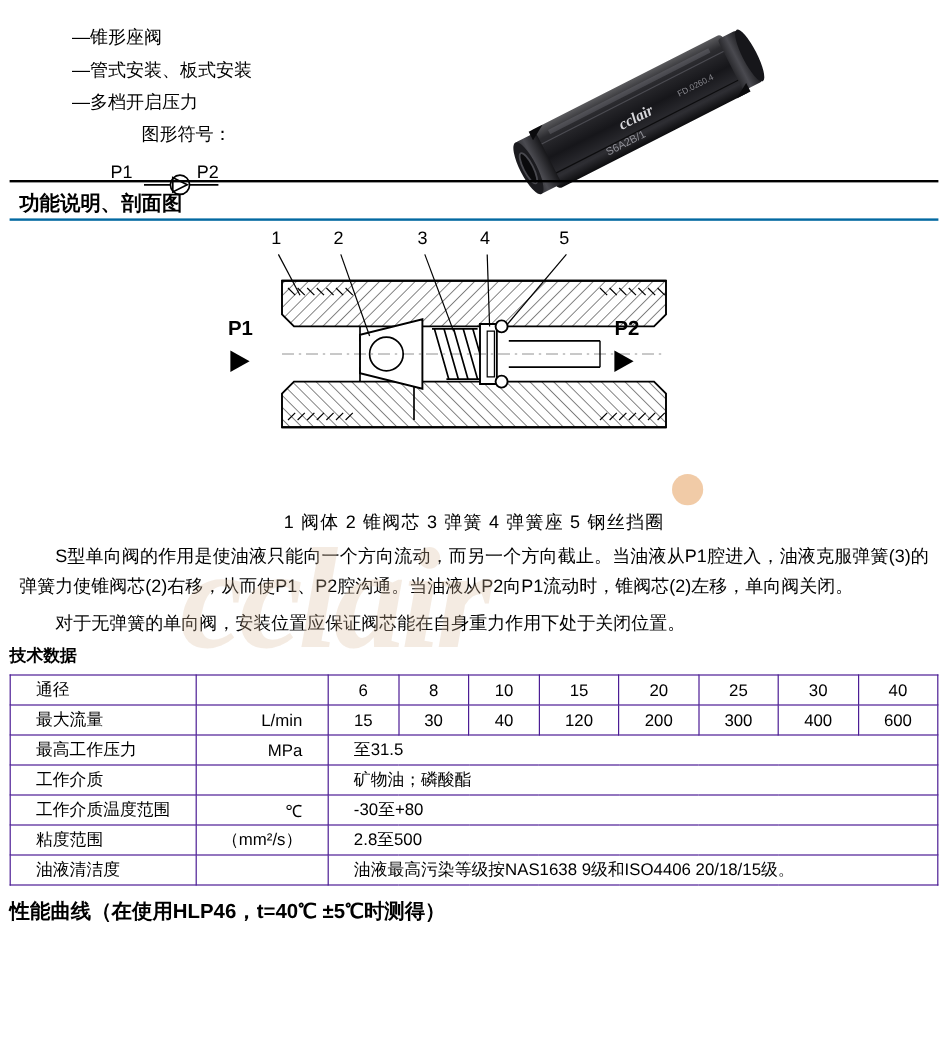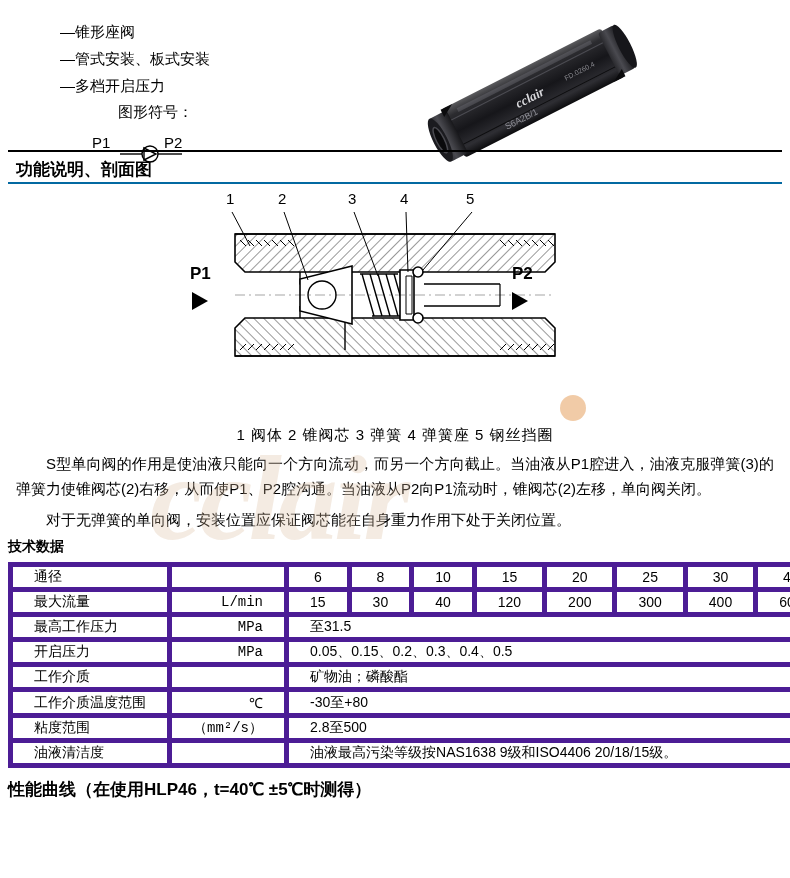--- a/index.html
+++ b/index.html
@@ -84,27 +84,27 @@
   .para.indent { text-indent: 2em; }
 
   
   .tbl-wrap { margin: 6px 8px 0 8px; }
   table.tech {
     border-collapse: collapse;
     width: 774px;
     font-size: 14px;
   }
   table.tech td {
-    border: 5px solid #4c1d95;
+    border: 1px solid #4c1d95;
     height: 25px;
     padding: 1px 21px;
     white-space: nowrap;
   }
   td.lbl { width: 120px; }
-  td.unit { width: 78px; text-align: right; padding-right: 8px; font-family: Liberation Mono, monospace;}
+  td.unit { width: 78px; text-align: right; padding-right: 8px;}
   td.val { text-align: center; }
   td.wide { text-align: left; padding-left: 6px; }
 
   .curve-head {
     margin: 10px 8px 0 8px;
     font-size: 17px; font-weight: bold;
   }
 
   
   .wm {
@@ -311,25 +311,20 @@
         <td class="val">300</td>
         <td class="val">400</td>
         <td class="val">600</td>
       </tr>
       <tr>
         <td class="lbl">最高工作压力</td>
         <td class="unit">MPa</td>
         <td class="wide" colspan="8">至31.5</td>
       </tr>
       <tr>
-        <td class="lbl">开启压力</td>
-        <td class="unit">MPa</td>
-        <td class="wide" colspan="8">0.05、0.15、0.2、0.3、0.4、0.5</td>
-      </tr>
-      <tr>
         <td class="lbl">工作介质</td>
         <td class="unit"></td>
         <td class="wide" colspan="8">矿物油；磷酸酯</td>
       </tr>
       <tr>
         <td class="lbl">工作介质温度范围</td>
         <td class="unit">℃</td>
         <td class="wide" colspan="8">-30至+80</td>
       </tr>
       <tr>

